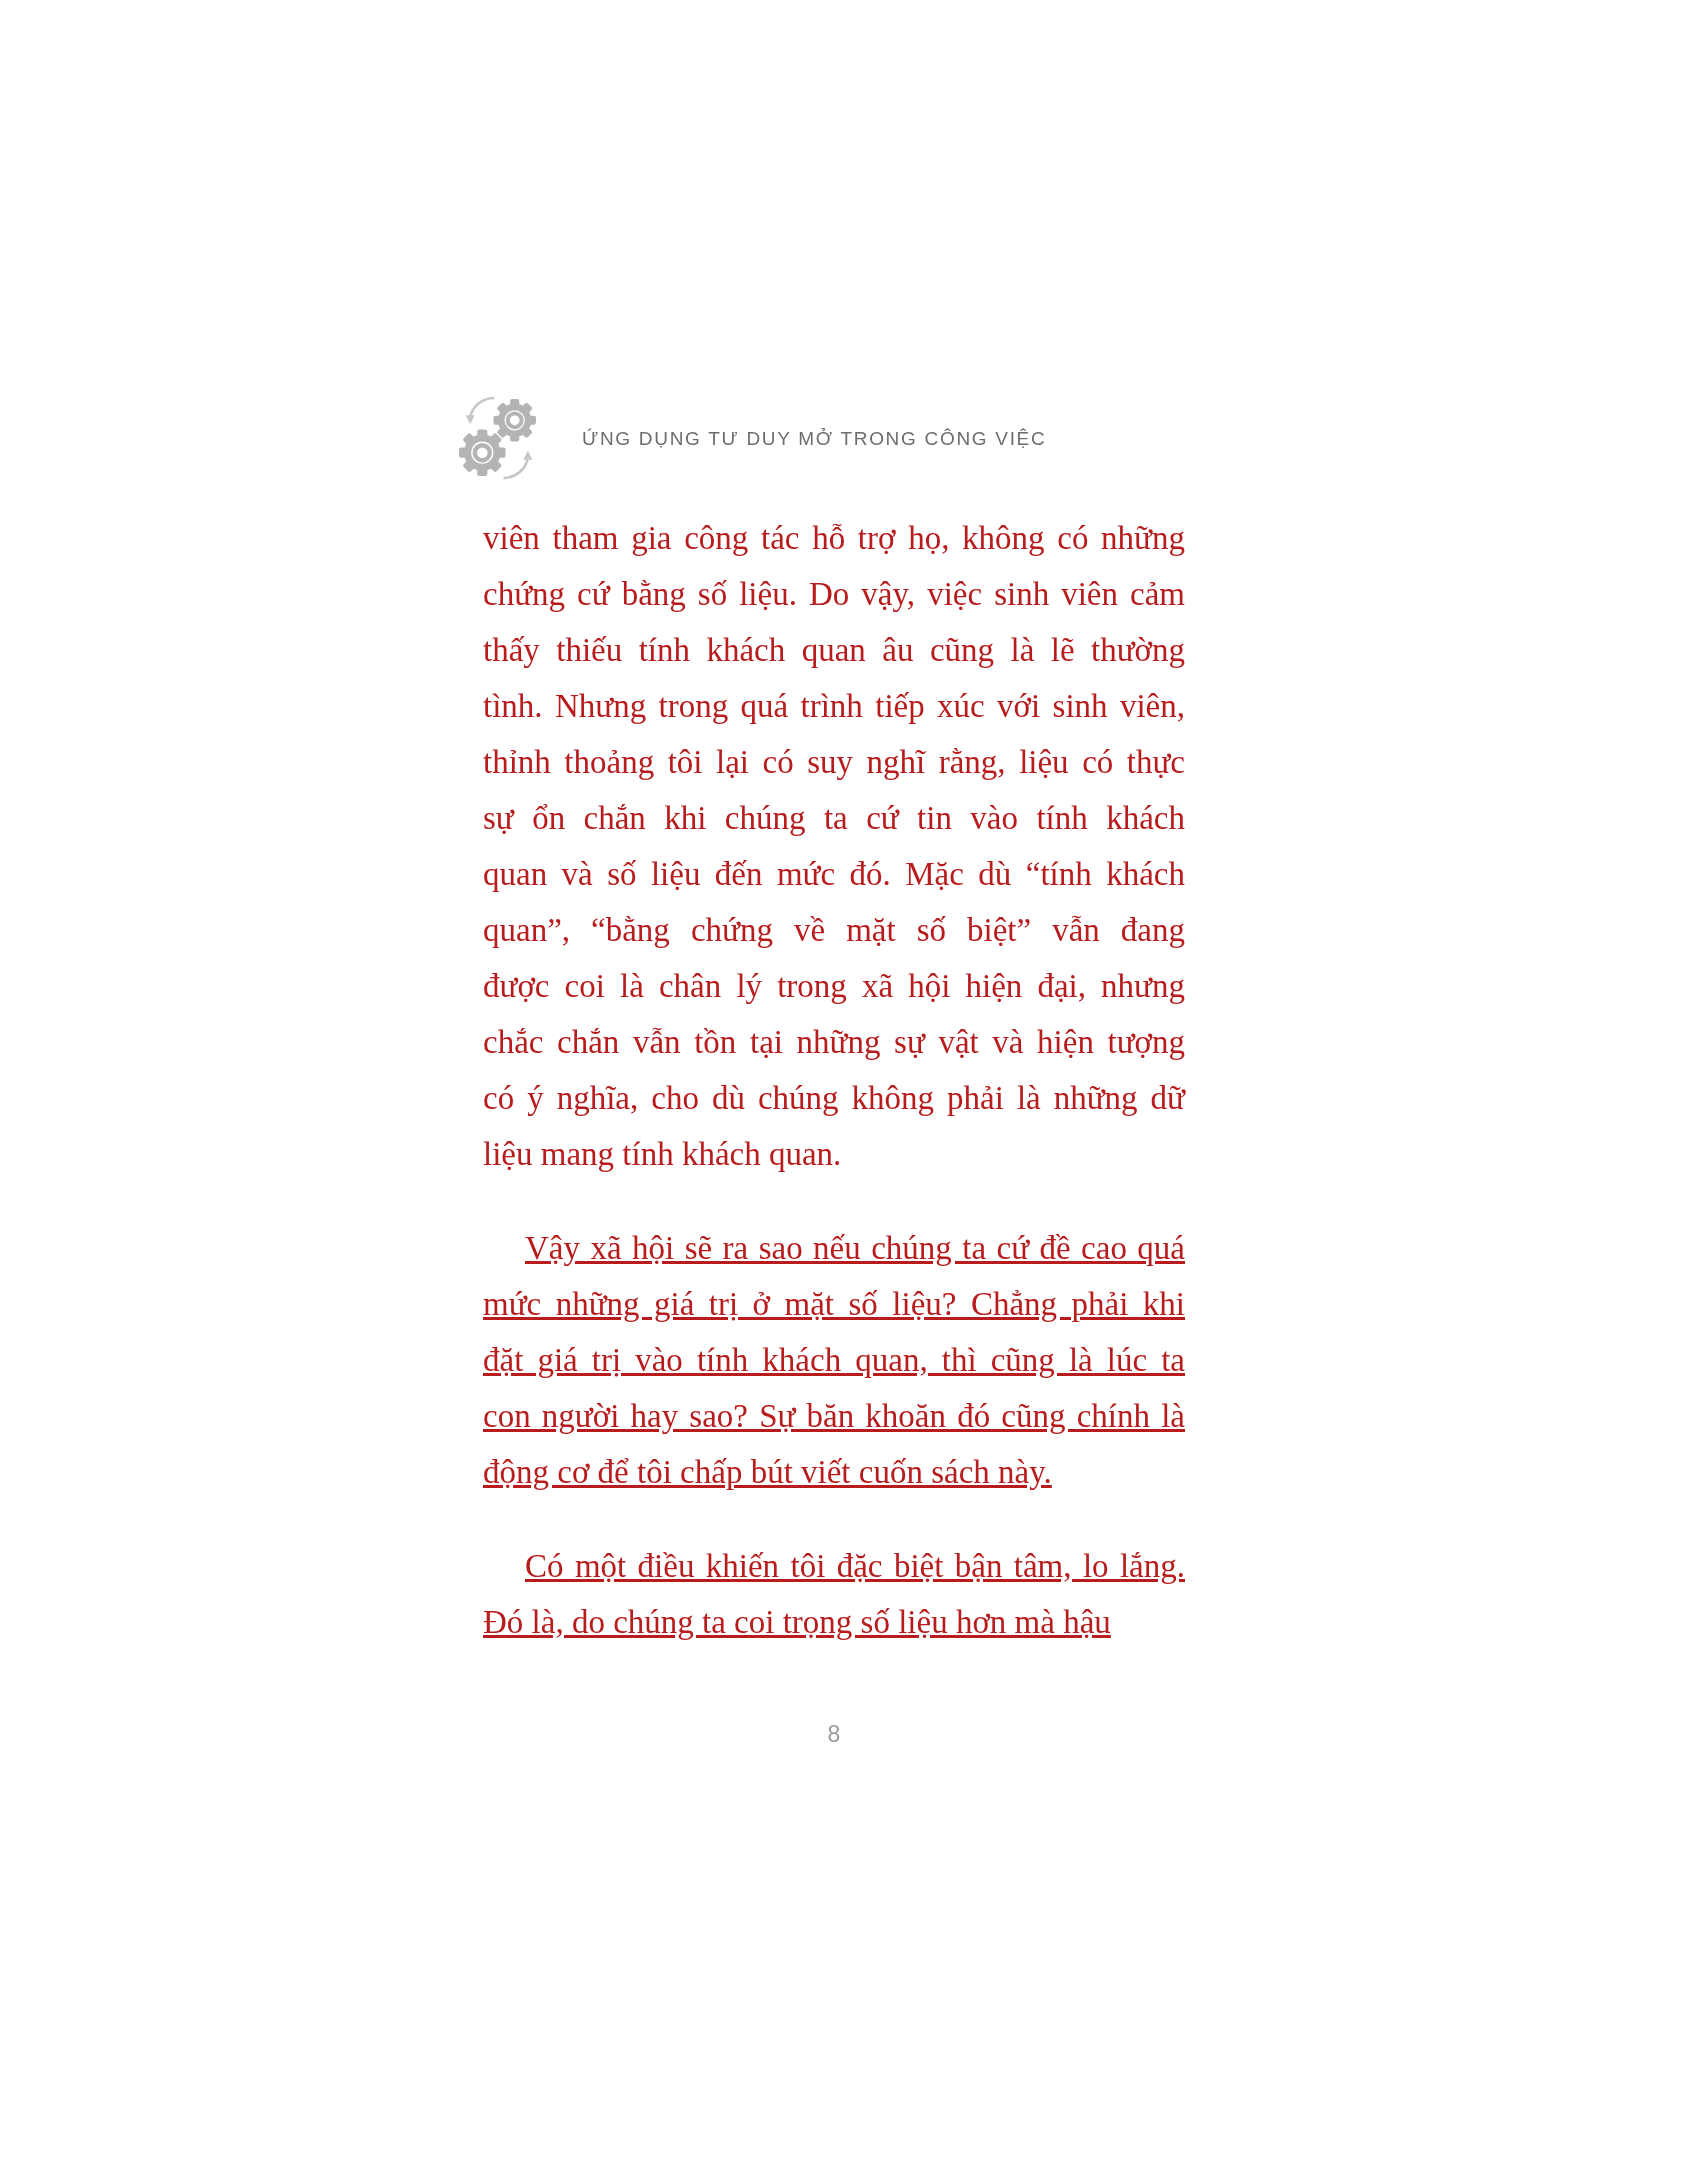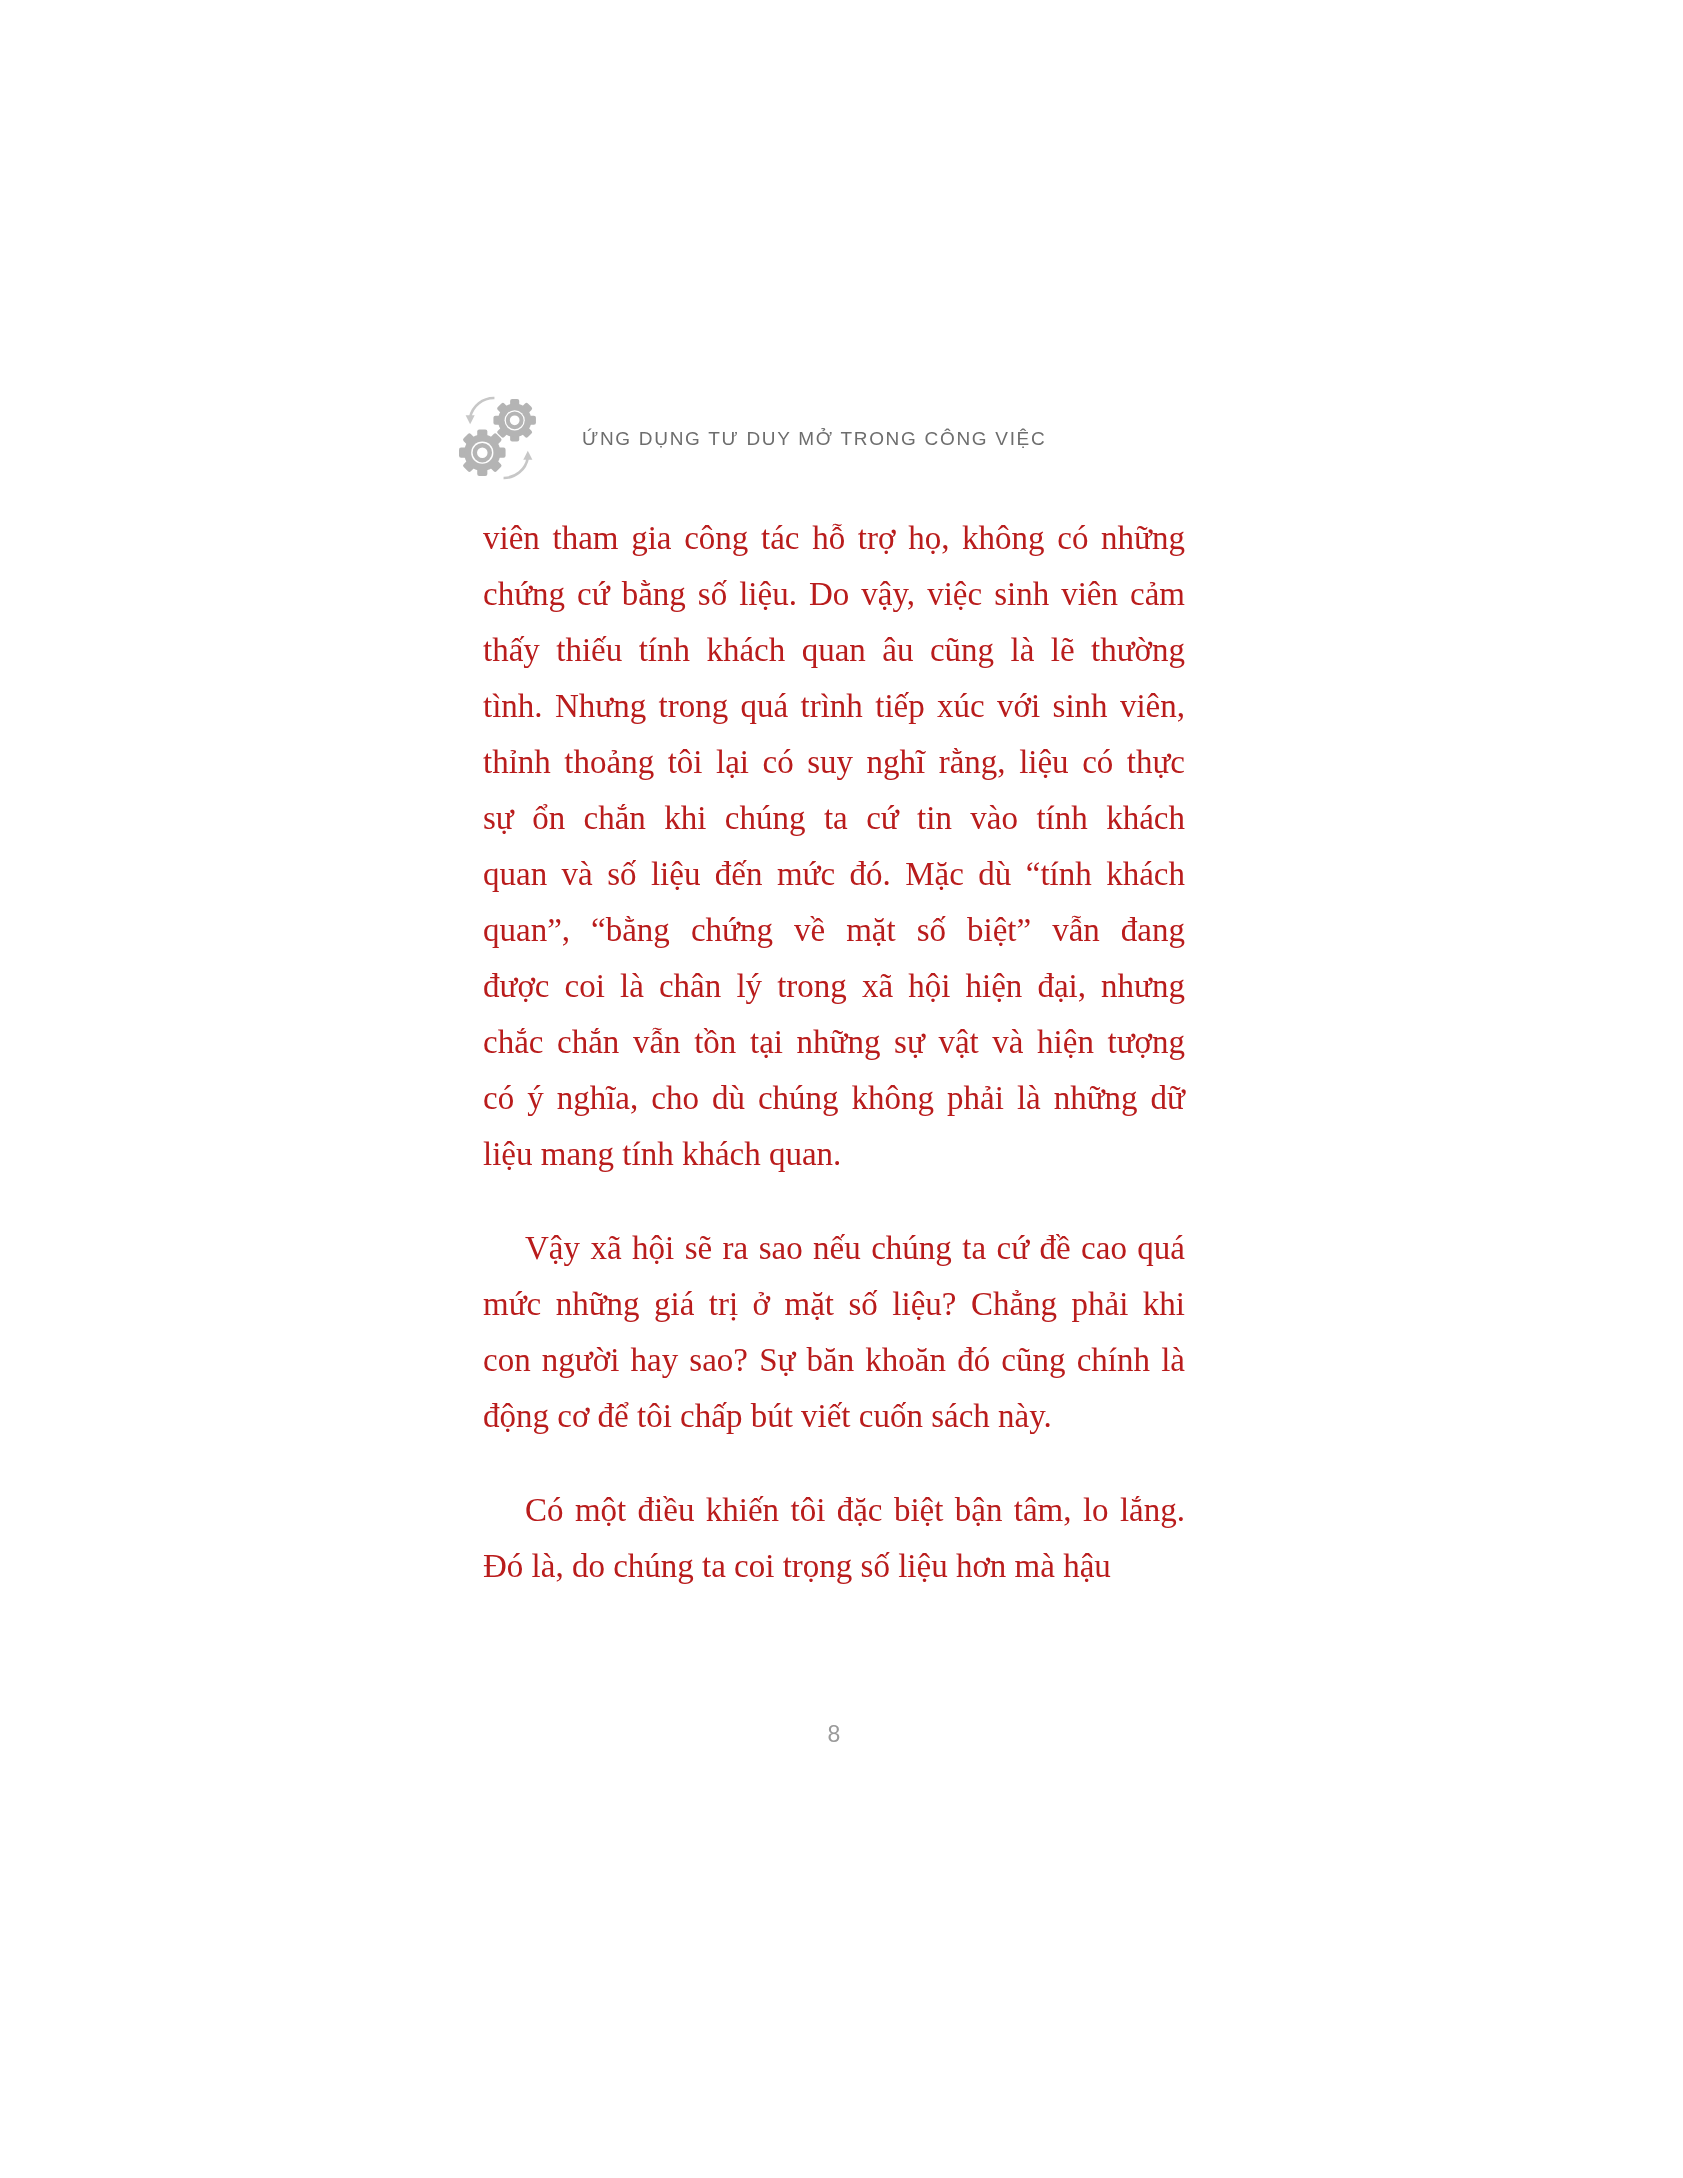--- a/index.html
+++ b/index.html
@@ -9,21 +9,21 @@
   
   .chapter-header{position:absolute;left:457px;top:390px;height:95px;
                   display:flex;align-items:center;gap:26px;}
   .gears{width:85px;height:95px;flex:0 0 auto;}
   .chapter-title{font-family:"Liberation Sans","DejaVu Sans",sans-serif;
                  font-size:19px;letter-spacing:1.7px;color:#6d6d6d;
                  white-space:nowrap;transform:translateY(1px);margin-left:14px;}
 
   
   .body-text{position:absolute;left:483px;top:510px;width:702px;color:#b91c1c;}
-  .paragraph + .paragraph{margin-top:38px;}
+  .paragraph + .paragraph{margin-top:38px;text-decoration:underline;}
   .line{font-size:33px;line-height:56px;text-align:justify;text-align-last:justify;}
   .line.last{text-align-last:left;}
   .line.indent{padding-left:42px;}
 
   
   .page-number{position:absolute;left:483px;top:1721px;width:702px;text-align:center;
                font-family:"Liberation Sans","DejaVu Sans",sans-serif;
                font-size:23px;color:#9a9a9a;}
 </style>
 </head>
@@ -86,20 +86,21 @@
       <div class="line">quan và số liệu đến mức đó. Mặc dù “tính khách</div>
       <div class="line">quan”, “bằng chứng về mặt số biệt” vẫn đang</div>
       <div class="line">được coi là chân lý trong xã hội hiện đại, nhưng</div>
       <div class="line">chắc chắn vẫn tồn tại những sự vật và hiện tượng</div>
       <div class="line">có ý nghĩa, cho dù chúng không phải là những dữ</div>
       <div class="line last">liệu mang tính khách quan.</div>
     </div>
     <div class="paragraph">
       <div class="line indent">Vậy xã hội sẽ ra sao nếu chúng ta cứ đề cao quá</div>
       <div class="line">mức những giá trị ở mặt số liệu? Chẳng phải khi</div>
+      <div class="line">đặt giá trị vào tính khách quan, thì cũng là lúc ta</div>
       <div class="line">con người hay sao? Sự băn khoăn đó cũng chính là</div>
       <div class="line last">động cơ để tôi chấp bút viết cuốn sách này.</div>
     </div>
     <div class="paragraph">
       <div class="line indent">Có một điều khiến tôi đặc biệt bận tâm, lo lắng.</div>
       <div class="line last">Đó là, do chúng ta coi trọng số liệu hơn mà hậu</div>
     </div>
   </main>
 
   <div class="page-number">8</div>

